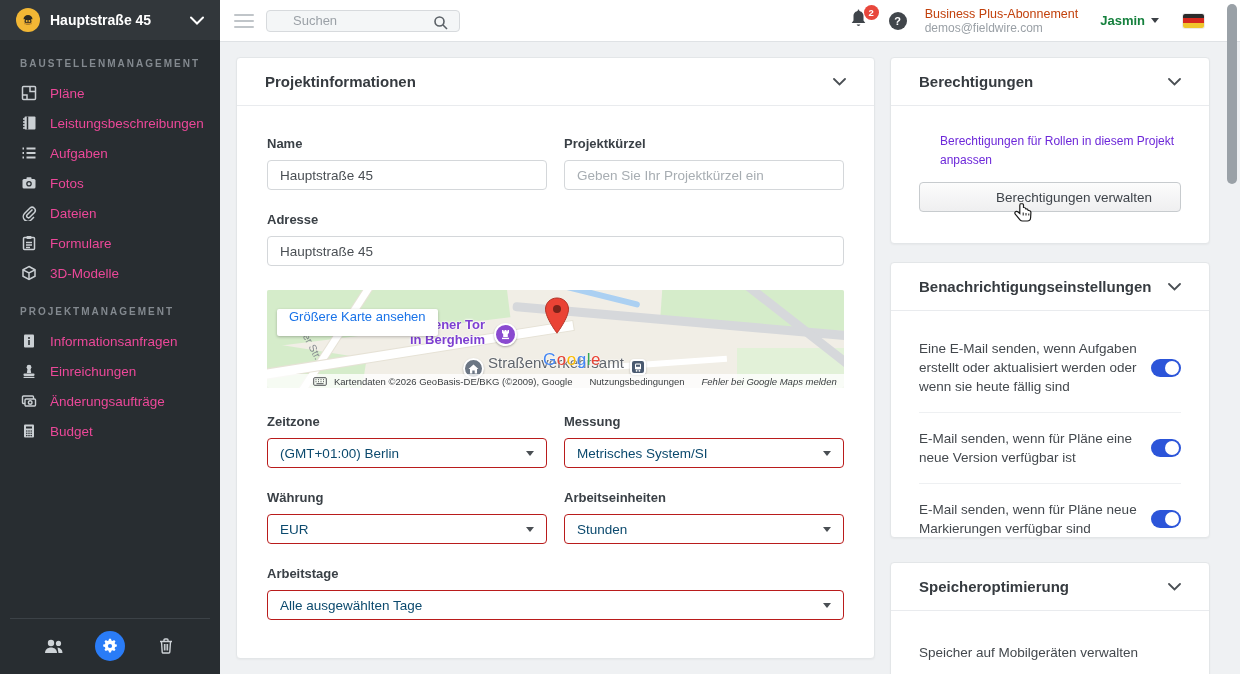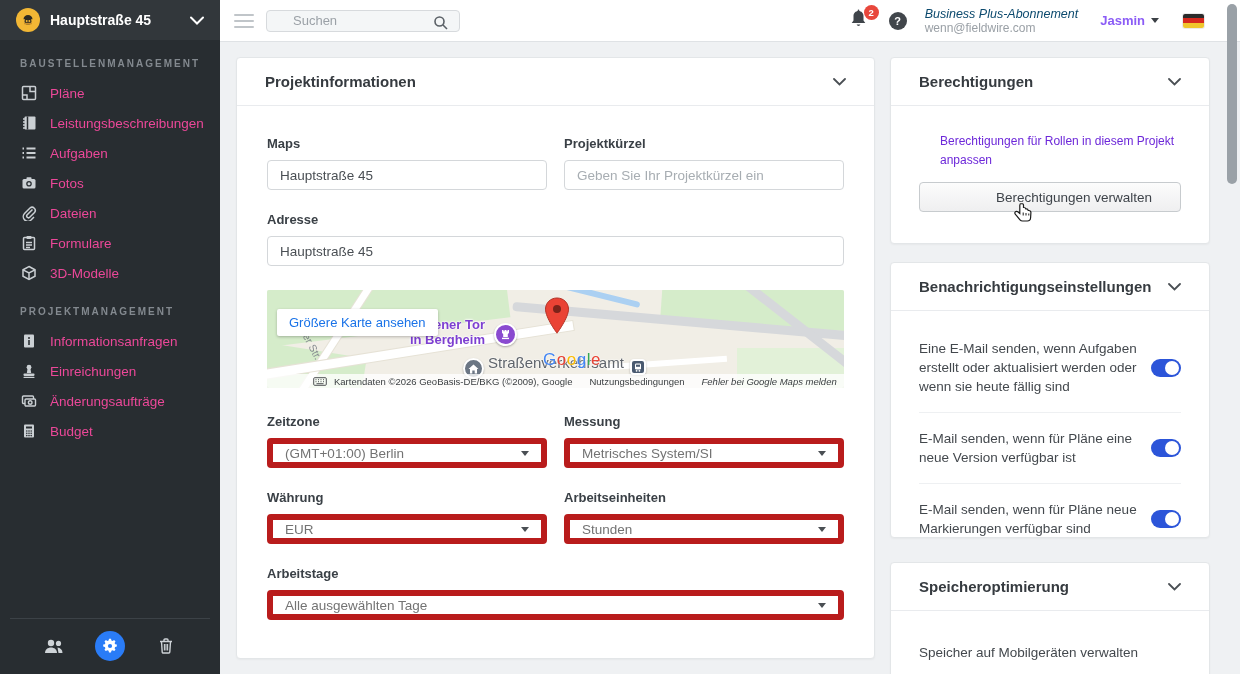--- a/index.html
+++ b/index.html
@@ -29,60 +29,60 @@
   .hamburger div { height:2px; background:#c0c5c9; margin:4px 0; border-radius:1px; }
   .searchbox { margin-left:12px; width:194px; height:22px; background:#f4f6f7; border:1px solid #d7dadd; border-radius:4px; display:flex; align-items:center; position:relative; }
   .searchbox input { border:none; outline:none; background:transparent; font-family:"Liberation Sans",sans-serif; font-size:13px; color:#4a4f54; padding-left:26px; width:160px; }
   .searchbox input::placeholder { color:#9ba1a7; }
   .searchbox .mag { position:absolute; right:10px; top:4px; cursor:pointer; }
   .hd-right { margin-left:auto; display:flex; align-items:center; }
   .bell-wrap { position:relative; width:24px; height:24px; margin-right:16px; cursor:pointer; }
   .badge { position:absolute; top:-4px; right:-6px; min-width:15px; height:15px; border-radius:8px; background:#e8473c; color:#fff; font-size:9.5px; font-weight:bold; display:flex; align-items:center; justify-content:center; padding:0 3px; }
   .help-circle { width:18px; height:18px; border-radius:50%; background:#41464b; color:#fff; font-size:11px; font-weight:bold; display:flex; align-items:center; justify-content:center; margin-right:18px; cursor:pointer; }
   .sub-block { margin-right:22px; text-align:left; line-height:14px; }
-  .sub-block .l1 { font-size:12.5px; color:#0c4a6e;font-style:italic; }
+  .sub-block .l1 { font-size:12.5px; color:#c2410c; }
   .sub-block .l2 { font-size:12px; color:#9aa0a6; }
   .user-menu { display:flex; align-items:center; gap:6px; margin-right:24px; cursor:pointer; }
-  .user-menu .uname { font-size:13px; font-weight:bold; color:#8b5cf6; }
+  .user-menu .uname { font-size:13px; font-weight:bold; color:#15803d; }
   .caret-down { width:0; height:0; border-left:4px solid transparent; border-right:4px solid transparent; border-top:5px solid #3b4045; }
   .flag { width:21px; height:14px; border-radius:2px; overflow:hidden; margin-right:36px; cursor:pointer; box-shadow:0 0 0 1px rgba(0,0,0,.08); }
   .flag div { height:33.4%; }
   .flag .f1 { background:#2b2b2b; } .flag .f2 { background:#d6281e; } .flag .f3 { background:#f0c62c; }
 
   
   .main { position:absolute; left:220px; top:42px; right:0; bottom:0; background:#eff1f3; }
   .card { position:absolute; background:#fff; border:1px solid #e3e6e8; border-radius:4px; box-shadow:0 1px 2px rgba(0,0,0,.04); }
   .card-head { height:48px; display:flex; align-items:center; justify-content:space-between; padding:0 28px; border-bottom:1px solid #e9ebee; cursor:pointer; }
   .card-head .ct { font-size:15px; font-weight:bold; color:#363b40; }
 
   .card-left { left:16px; top:15px; width:639px; height:602px; }
   .card-left .body { padding:30px 30px 0; }
   .frow { margin-bottom:22px; }
   .grid2 { display:grid; grid-template-columns:1fr 1fr; column-gap:17px; }
   .flabel { font-size:13px; font-weight:bold; color:#3a4046; margin-bottom:9px; }
   .tinput { width:100%; height:30px; border:1px solid #d4d7da; border-radius:4px; padding:0 12px; font-family:"Liberation Sans",sans-serif; font-size:13.5px; color:#4a4f54; background:#fff; outline:none; }
   .tinput::placeholder { color:#a7adb2; }
-  .selectbox { width:100%; height:30px; border:6px solid #b91c1c; border-radius:4px; padding:0 12px; display:flex; align-items:center; justify-content:space-between; font-size:13.5px; color:#737373; background:#fff; cursor:pointer; }
+  .selectbox { width:100%; height:30px; border:1px solid #b91c1c; border-radius:4px; padding:0 12px; display:flex; align-items:center; justify-content:space-between; font-size:13.5px; color:#0c4a6e; background:#fff; cursor:pointer; }
   .selectbox .scaret { width:0; height:0; border-left:4px solid transparent; border-right:4px solid transparent; border-top:5px solid #4a4f54; }
 
   
   .map { position:relative; width:100%; height:98px; margin-bottom:26px; background:#f1eee6; overflow:hidden; border-radius:2px; }
   .map .patch { position:absolute; }
   .g1 { left:-30px; top:-28px; width:270px; height:72px; background:#d5ecca; transform:rotate(-7deg); }
   .g2 { left:395px; top:-22px; width:220px; height:58px; background:#d5ecca; transform:rotate(4deg); }
   .g3 { left:470px; top:58px; width:140px; height:60px; background:#e2f1d8; }
   .g4 { left:-35px; top:58px; width:130px; height:70px; background:#d5ecca; transform:rotate(9deg); }
   .water { left:225px; top:-6px; width:150px; height:6px; background:#abd0f2; transform:rotate(14deg); border-radius:3px; }
   .road-w1 { left:-12px; top:56px; width:320px; height:9px; background:#fff; transform:rotate(-9deg); box-shadow:0 0 0 1px #e6e2d6; }
   .road-g1 { left:245px; top:28px; width:370px; height:9px; background:#d6d8db; transform:rotate(5deg); border-radius:4px; }
   .road-g2 { left:430px; top:30px; width:200px; height:9px; background:#d6d8db; transform:rotate(38deg); border-radius:4px; }
   .road-w2 { left:60px; top:-18px; width:7px; height:150px; background:#fff; transform:rotate(33deg); box-shadow:0 0 0 1px #e6e2d6; }
   .road-w3 { left:340px; top:70px; width:120px; height:6px; background:#fff; transform:rotate(-4deg); }
   .street-label { position:absolute; left:32px; top:18px; font-size:10.5px; color:#858a8f; transform:rotate(62deg); transform-origin:left top; }
-  .bigmap-btn { position:absolute; left:10px; top:19px; height:27px; background:#fff; border-radius:2px; box-shadow:0 1px 3px rgba(0,0,0,.25); padding:0 12px; display:flex; align-items:center; cursor:pointer; }
+  .bigmap-btn { position:absolute; left:10px; top:19px; height:27px; background:#fff; border-radius:2px; box-shadow:0 1px 3px rgba(0,0,0,.25); padding:0 12px; display:flex; align-items:flex-start; cursor:pointer; }
   .bigmap-btn span { color:#1a73e8; font-size:13px; }
   .poi-label { position:absolute; left:118px; top:27px; width:100px; text-align:right; font-size:13px; font-weight:bold; color:#7d3fd1; line-height:15px; text-shadow:0 0 2px #fff,0 0 2px #fff,0 0 3px #fff; }
   .castle-circle { position:absolute; left:227px; top:33px; width:23px; height:23px; border-radius:50%; background:#8a4ad0; border:2px solid #fff; box-shadow:0 1px 2px rgba(0,0,0,.3); display:flex; align-items:center; justify-content:center; }
   .pin { position:absolute; left:277px; top:7px; }
   .home-circle { position:absolute; left:196px; top:68px; width:21px; height:21px; border-radius:50%; background:#6b7684; border:2px solid #fff; box-shadow:0 1px 2px rgba(0,0,0,.3); display:flex; align-items:center; justify-content:center; }
   .office-label { position:absolute; left:221px; top:64px; font-size:15px; color:#5f646b; text-shadow:0 0 2px #fff,0 0 2px #fff; white-space:nowrap; }
   .gwm { position:absolute; left:276px; top:60px; font-size:17px; font-weight:normal; letter-spacing:0.5px; text-shadow:0 0 2px #fff; }
   .gwm .cB{color:#4285F4}.gwm .cR{color:#EA4335}.gwm .cY{color:#FBBC05}.gwm .cG{color:#34A853}
   .transit-sq { position:absolute; left:363px; top:69px; width:16px; height:16px; border-radius:4px; background:#4a5a70; border:2px solid #fff; box-shadow:0 1px 2px rgba(0,0,0,.3); display:flex; align-items:center; justify-content:center; }
   .map-attrib { position:absolute; left:0; right:0; bottom:0; height:14px; background:rgba(255,255,255,.78); display:flex; align-items:center; font-size:9.5px; color:#3c4043; white-space:nowrap; }
@@ -312,21 +312,21 @@
             <path d="M7.6 15.5 a2 2 0 0 0 3.8 0 z" fill="#3f444a"></path>
             <rect x="8.7" y="0.5" width="1.6" height="2.2" rx="0.8" fill="#3f444a"></rect>
           </svg>
         <span class="badge">2</span>
       </div>
       <div class="help-circle">
           <span>?</span>
         </div>
       <div class="sub-block">
         <div class="l1">Business Plus-Abonnement</div>
-        <div class="l2">wenn@fieldwire.com</div>
+        <div class="l2">demos@fieldwire.com</div>
       </div>
       <div class="user-menu">
         <span class="uname">Jasmin</span>
         <span class="caret-down"></span>
       </div>
       <div class="flag">
         <div class="f1"></div>
           <div class="f2"></div>
           <div class="f3"></div>
       </div>
@@ -338,21 +338,21 @@
     <div class="card card-left">
       <div class="card-head">
         <span class="ct">Projektinformationen</span>
         <svg width="13" height="8" viewBox="0 0 13 8">
             <polyline points="1,1 6.5,6.5 12,1" fill="none" stroke="#4a4f54" stroke-width="1.8" stroke-linecap="round"></polyline>
           </svg>
       </div>
       <div class="body">
         <div class="frow grid2">
           <div>
-            <div class="flabel">Maps</div>
+            <div class="flabel">Name</div>
             <input class="tinput" value="Hauptstraße 45" style="">
           </div>
           <div>
             <div class="flabel">Projektkürzel</div>
             <input class="tinput" placeholder="Geben Sie Ihr Projektkürzel ein" style="">
           </div>
         </div>
 
         <div class="frow" style="margin-bottom:24px;">
           <div class="flabel">Adresse</div>

